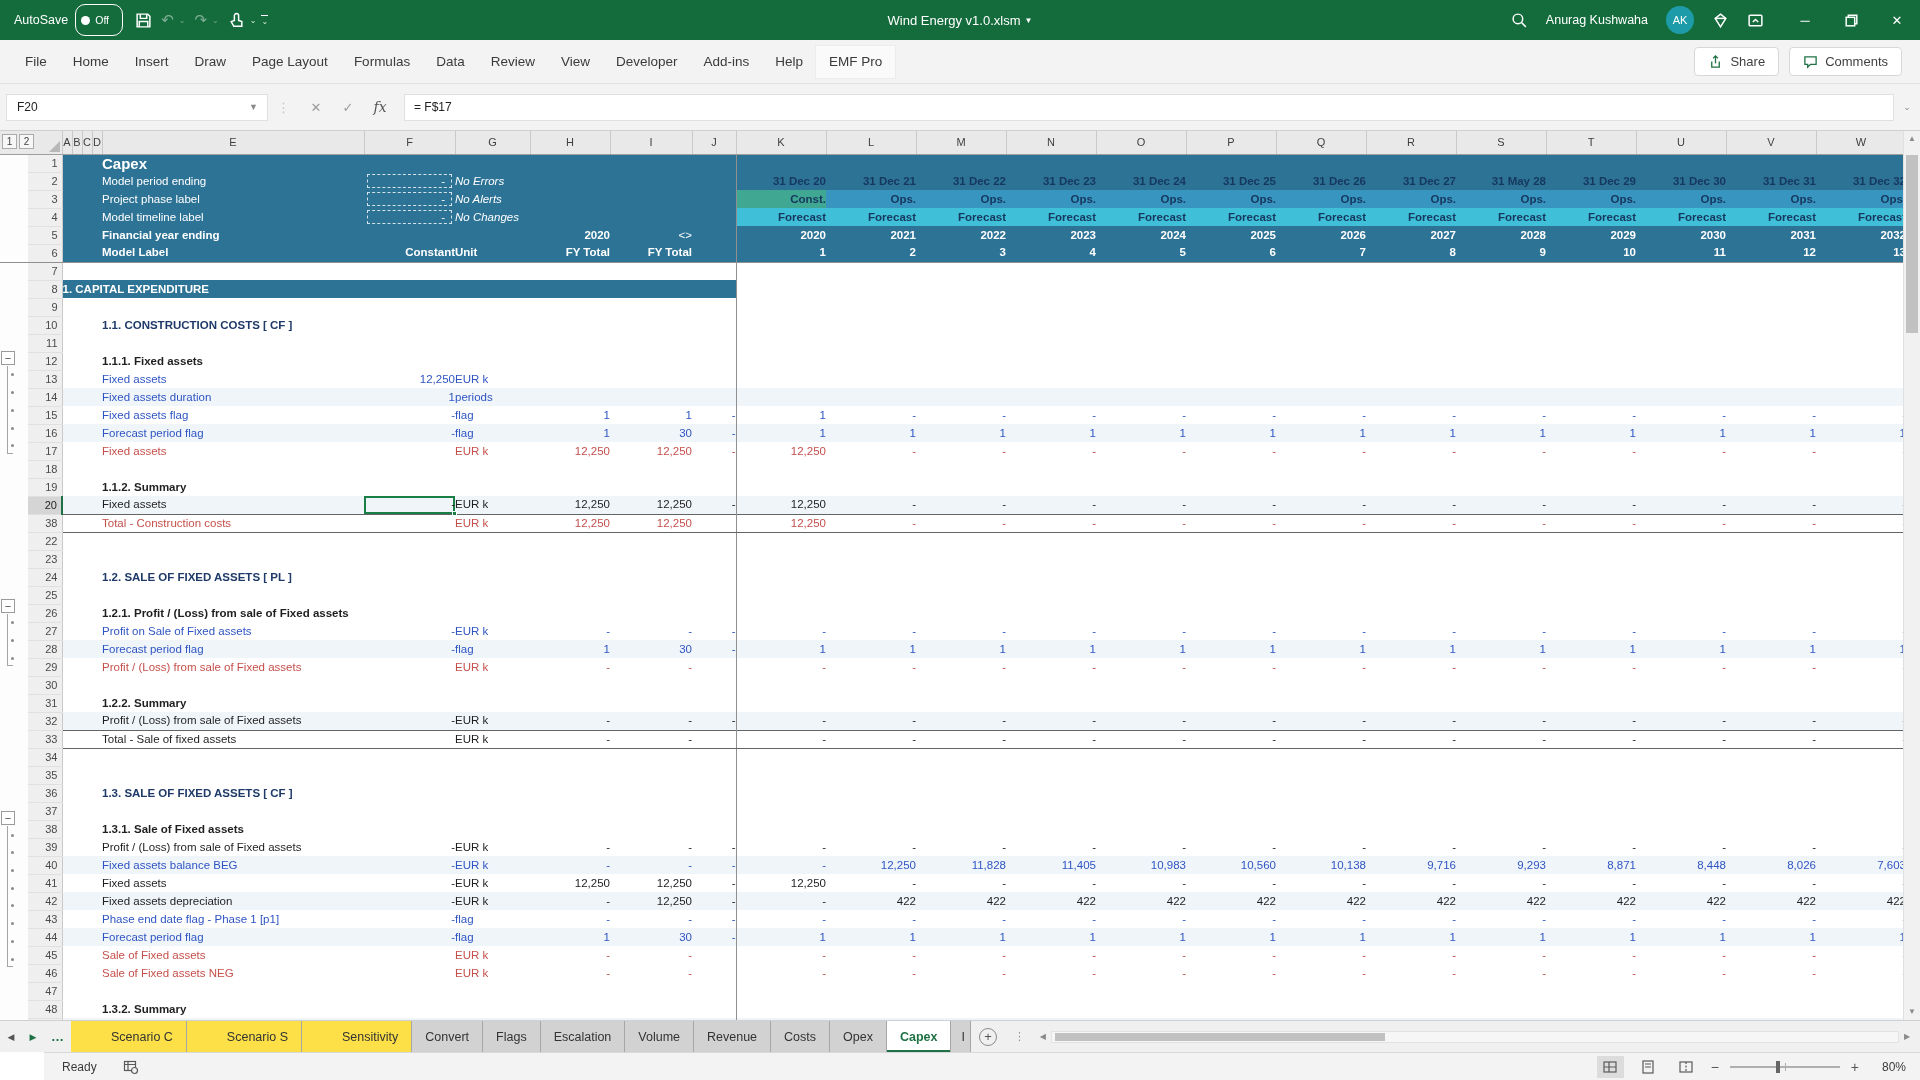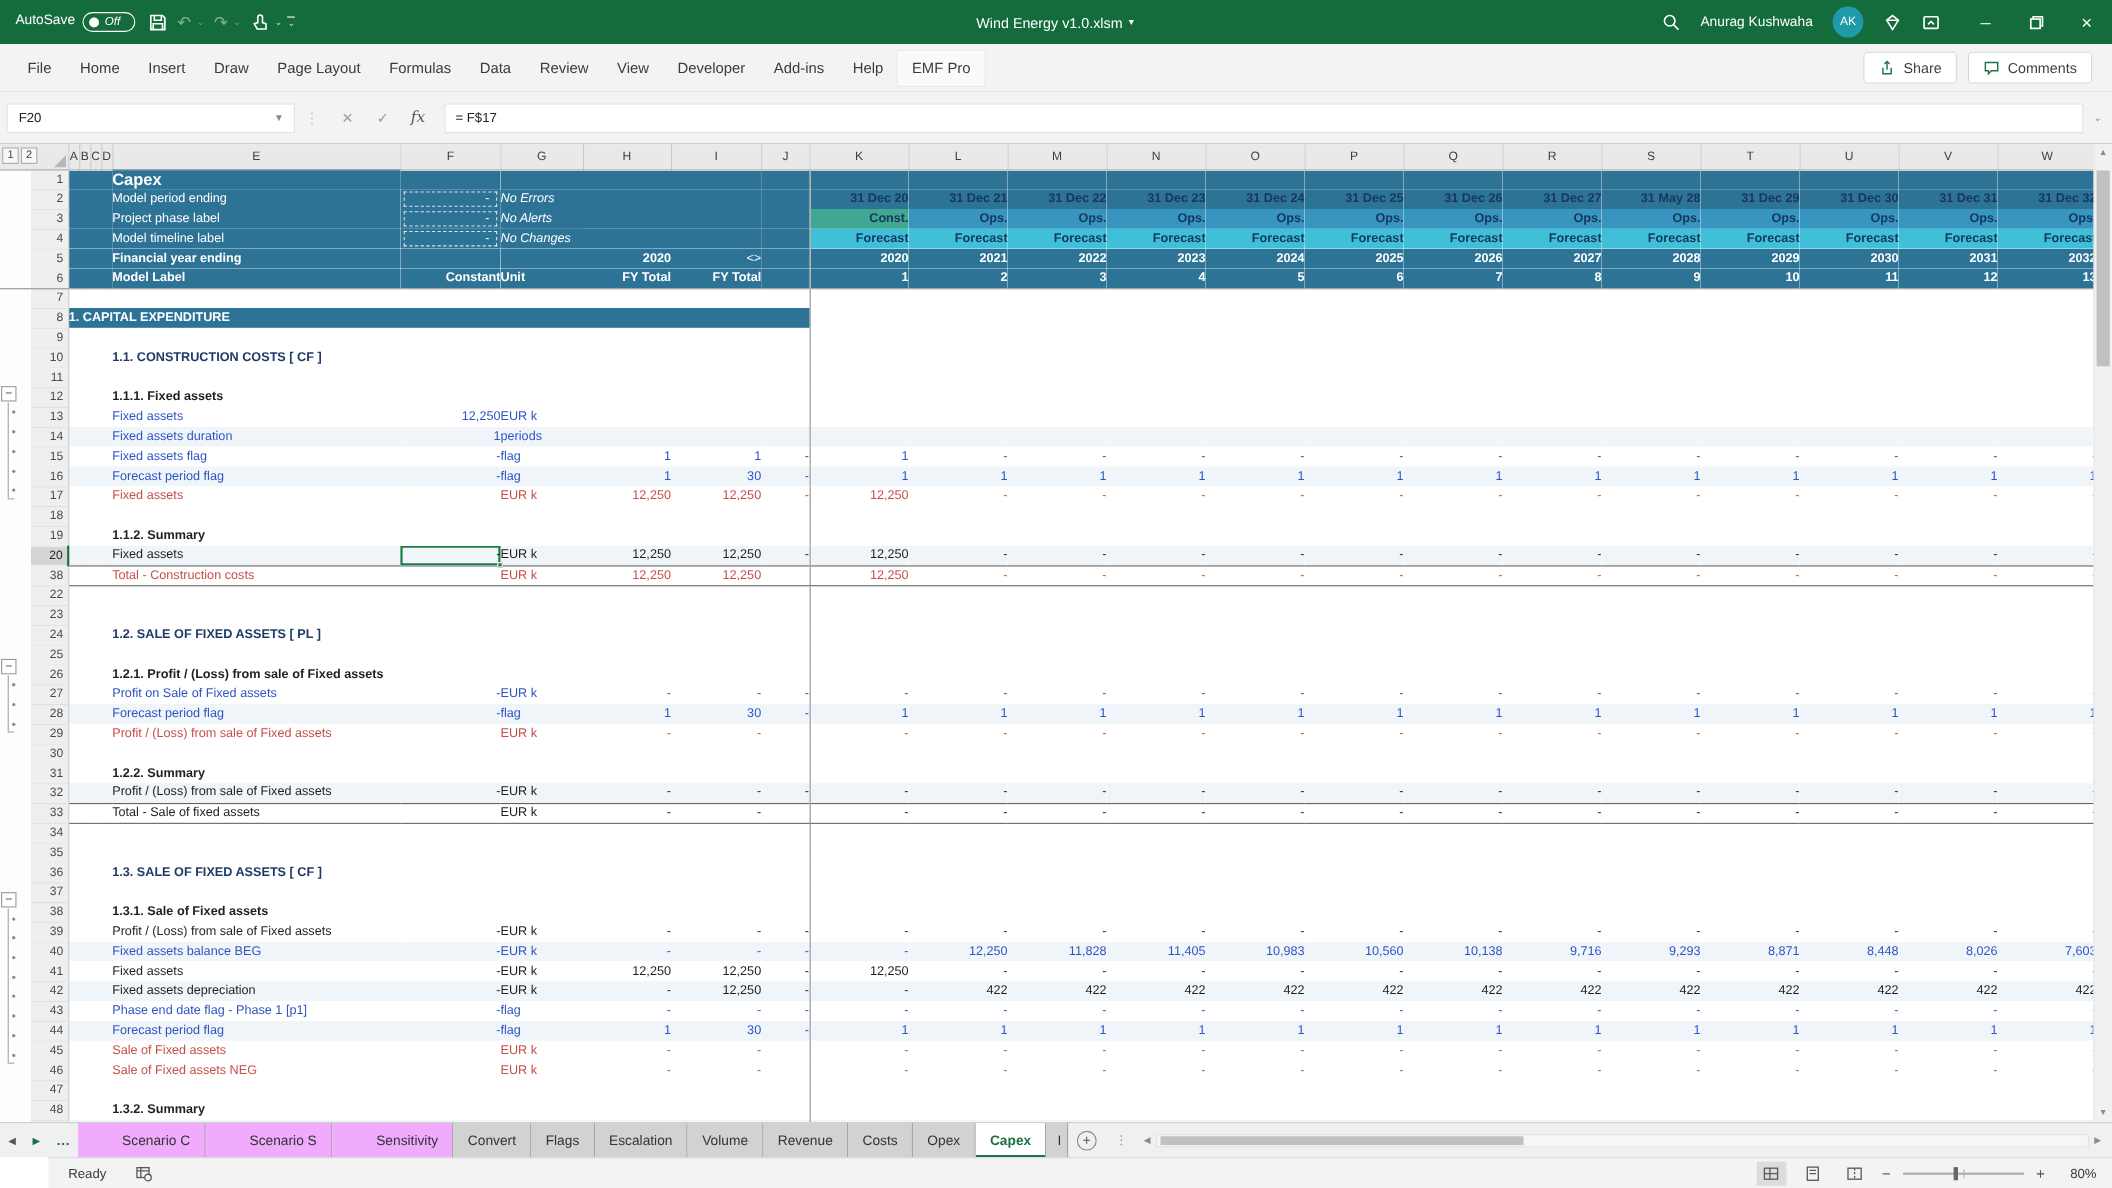--- a/index.html
+++ b/index.html
@@ -2,22 +2,22 @@
 <html><head>
 <meta charset="utf-8">
 <style>
   html,body{margin:0;padding:0;background:#444;}
   *{box-sizing:border-box;}
   .app{position:relative;width:1920px;height:1080px;background:#fff;font-family:"Liberation Sans",sans-serif;overflow:hidden;}
 
   
   .titlebar{height:40px;background:#146C3D;display:flex;align-items:center;color:#fff;position:relative;}
   .tb-left{display:flex;align-items:center;gap:12px;padding-left:14px;}
-  .autosave{display:flex;gap:7px;font-size:12.5px;}
-  .as-pill{width:48px;height:18px;border:1.5px solid #fff;border-radius:10px;display:flex;align-items:center;gap:5px;padding:0 5px;font-size:10.5px;font-style:italic;}
+  .autosave{display:flex;align-items:center;gap:7px;font-size:12.5px;}
+  .as-pill{width:48px;height:32px;border:1.5px solid #fff;border-radius:10px;display:flex;align-items:center;gap:5px;padding:0 5px;font-size:10.5px;}
   .as-dot{width:9px;height:9px;border-radius:50%;background:#fff;}
   .tbico{width:17px;height:17px;fill:none;stroke:#fff;stroke-width:1.4;}
   .dim{opacity:.45;}
   .tcaret{font-size:8px;color:#d7ead f;color:#d7eadf;margin-left:-4px;}
   .qat{display:flex;align-items:center;gap:9px;}
   .tb-title{position:absolute;left:50%;transform:translateX(-50%);font-size:13px;display:flex;gap:4px;align-items:center;}
   .tb-right{margin-left:auto;display:flex;align-items:center;height:100%;gap:0;}
   .tb-right > *{margin-right:18px;}
   .username{font-size:12.5px;}
   .avatar{width:28px;height:28px;border-radius:50%;background:#1E9BA8;color:#fff;font-size:11px;display:flex;align-items:center;justify-content:center;}
@@ -90,21 +90,21 @@
   .vs-track{flex:1;width:100%;position:relative;}
   .vs-thumb{position:absolute;left:2px;right:2px;top:8px;height:178px;background:#C1C1C1;}
 
   
   .tabbar{height:32px;background:#F0F0F0;display:flex;align-items:stretch;border-top:1px solid #D0D0D0;}
   .tb-nav{width:22px;display:flex;align-items:center;justify-content:center;color:#555;font-size:9px;}
   .tb-nav.grn{color:#1E7145;}
   .ellip{display:flex;align-items:center;padding:0 7px;color:#1E7145;font-size:13px;font-weight:bold;}
   .stabs{display:flex;align-items:stretch;}
   .stab{display:flex;align-items:center;padding:0 13px;font-size:12.5px;color:#333;border-right:1px solid #A6A6A6;}
-  .stab.yellow{background:#f0abfc;padding-left:40px;}
+  .stab.yellow{background:#fde047;padding-left:40px;}
   .stab.gray{background:#D2D2D2;}
   .stab.active{background:#fff;color:#1E7145;font-weight:bold;box-shadow:inset 0 -2px 0 #1E7145;}
   .stab.trunc{padding:0 5px 0 10px;max-width:26px;}
   .addsheet{display:flex;align-items:center;padding:0 8px;}
   .addcircle{width:18px;height:18px;border:1px solid #8a8a8a;border-radius:50%;line-height:15px;text-align:center;font-size:13px;color:#555;}
   .tb-split{display:flex;align-items:center;color:#8a8a8a;padding:0 9px;font-size:11px;letter-spacing:1px;}
   .hscroll{flex:1;display:flex;align-items:center;padding-right:5px;}
   .h-arrow{font-size:8px;color:#8a8a8a;width:16px;text-align:center;}
   .htrack{flex:1;height:12px;background:#F6F6F6;border:1px solid #E3E3E3;position:relative;}
   .hthumb{position:absolute;left:3px;top:1px;height:8px;width:330px;background:#C1C1C1;}

